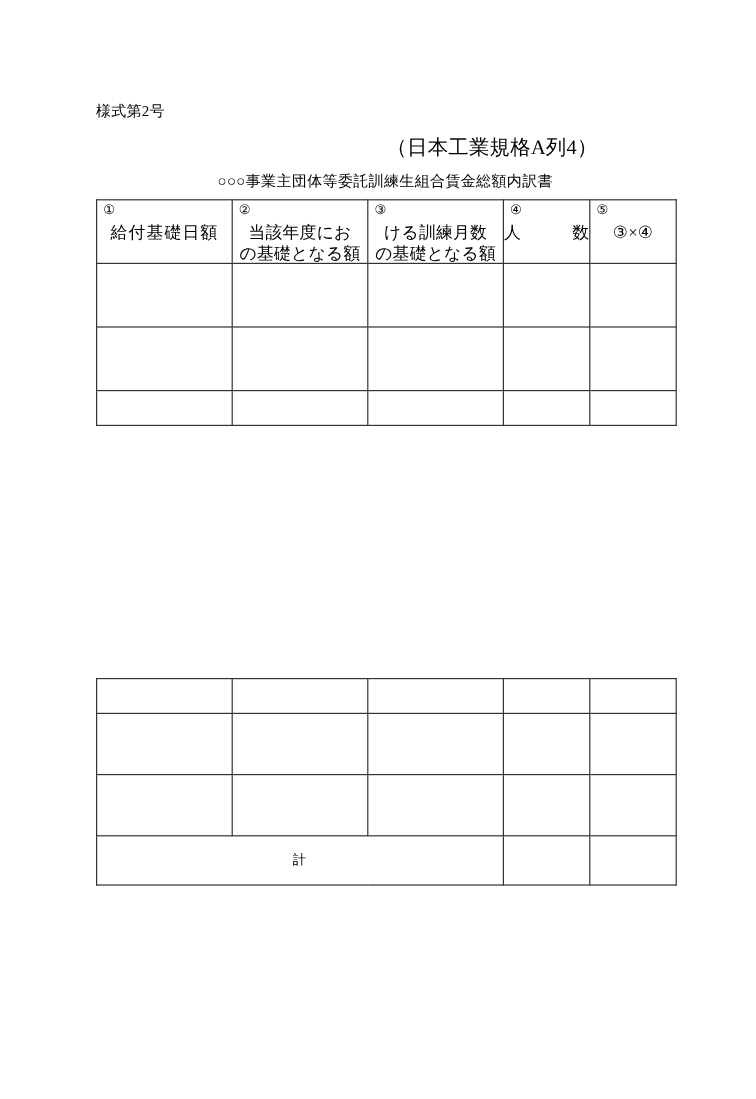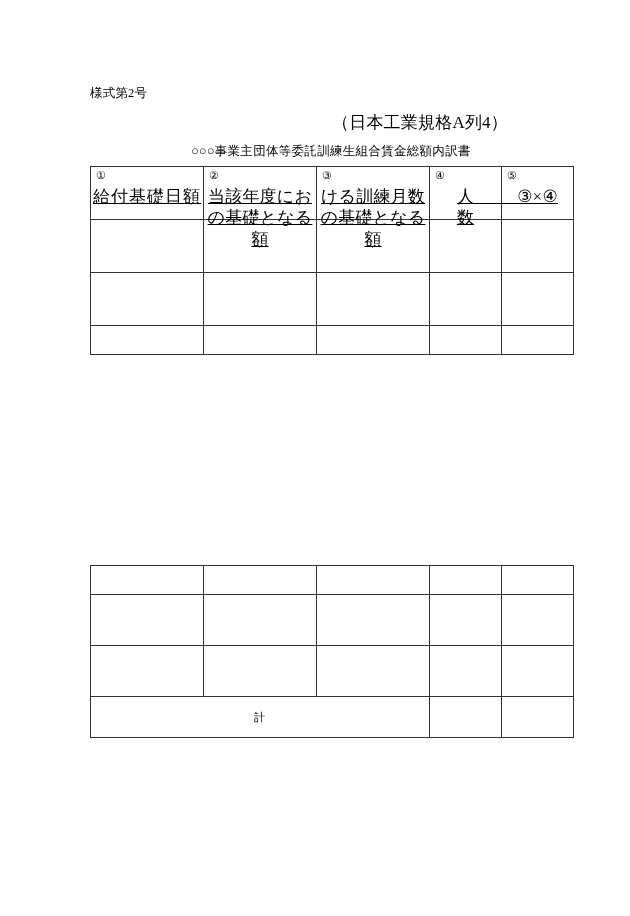--- a/index.html
+++ b/index.html
@@ -10,21 +10,21 @@
   body {
     width: 630px;
     height: 916px;
     position: relative;
     font-family: "Liberation Serif", "DejaVu Serif", serif;
     color: #000000;
     overflow: hidden;
   }
   .page {
     position: absolute;
-    left: 16px; top: 0;
+    left: 6px; top: 0;
     width: 566px;
     height: 916px;
   }
   .form-number {
     position: absolute;
     left: 74px;
     top: 85px;
     font-size: 12.5px;
     letter-spacing: 0.2px;
     white-space: nowrap;
@@ -77,24 +77,23 @@
     top: 3px;
     font-size: 11px;
     line-height: 1;
   }
   .hdr-text {
     position: absolute;
     left: 0;
     right: 0;
     top: 19px;
     text-align: center;
-    font-size: 17px;
+    font-size: 14px;
     line-height: 1.25;
     letter-spacing: 1px;
-    text-decoration: underline;
   }
   .hdr-text.tight { letter-spacing: 0.2px; }
   .hdr-text .l2 { display: block; }
 
   .body-row td { height: 52px; }
   .short-row td { height: 28px; }
   .tall-row td { height: 50px; }
 
   .total-row td {
     height: 40px;

